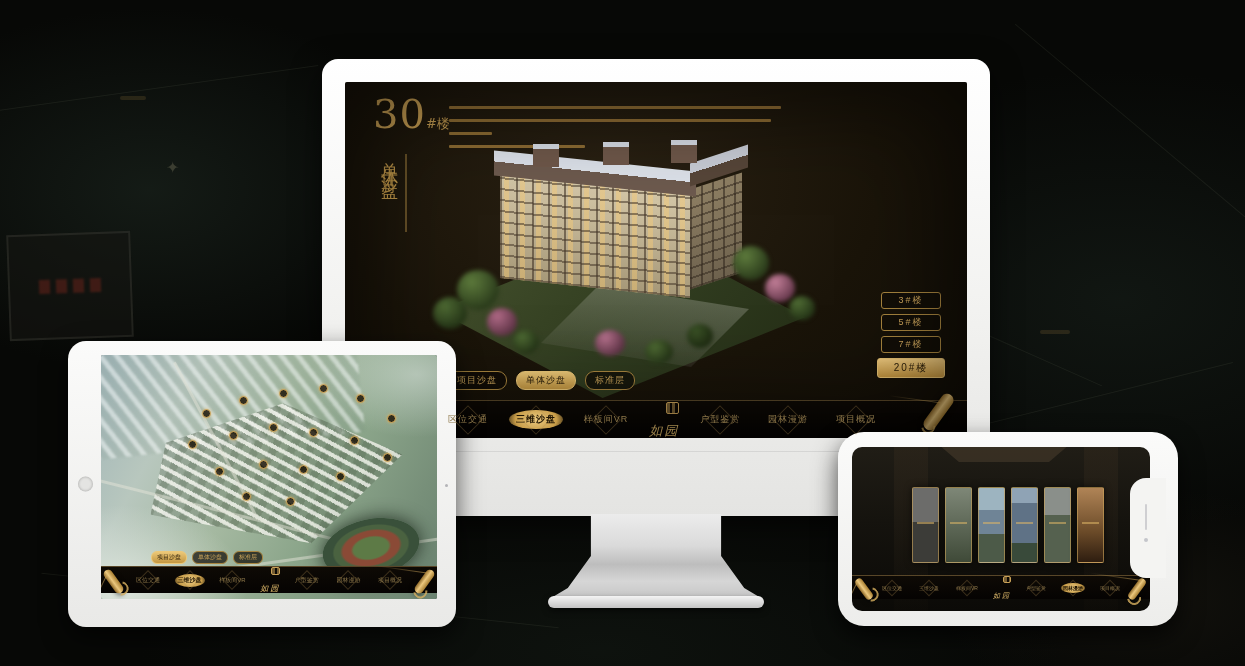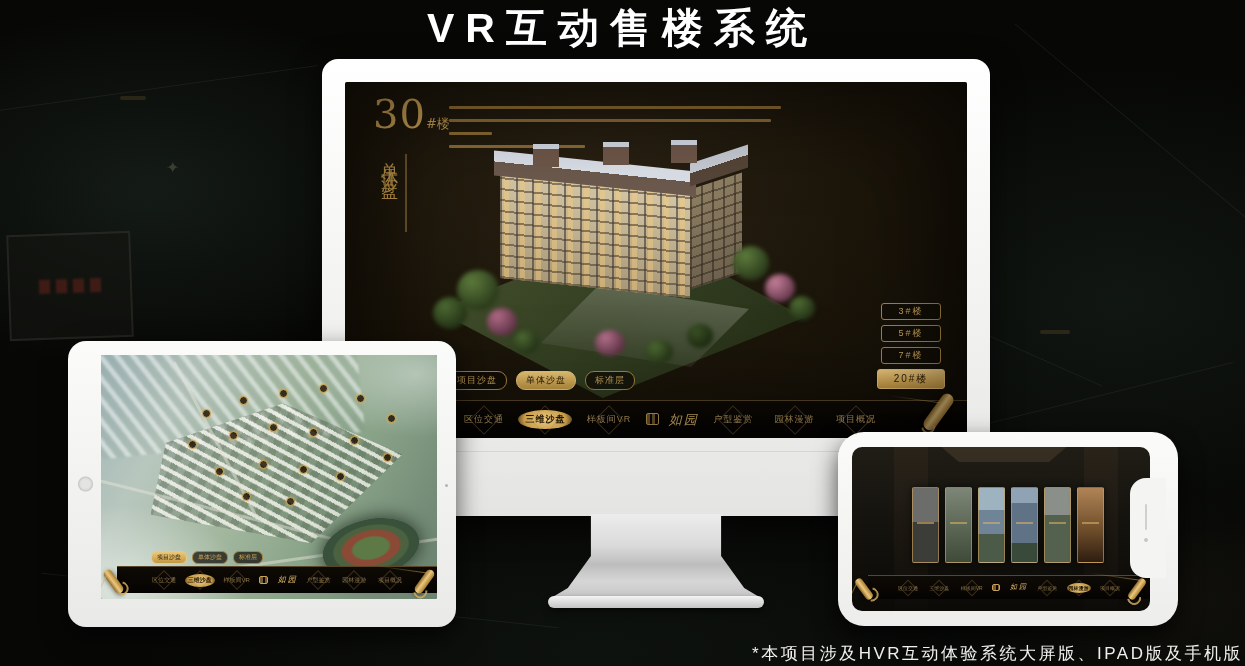--- a/index.html
+++ b/index.html
@@ -60,41 +60,41 @@
        linear-gradient(180deg,#8f8064,#6d614d);}
   .roof-front{position:absolute;left:149px;top:79px;width:202px;height:25px;transform:skewY(6deg);
      background:linear-gradient(180deg,#dde2ea 0 44%,#6d5a4e 44%);}
   .roof-side{position:absolute;left:345px;top:72px;width:58px;height:23px;transform:skewY(-18deg);
      background:linear-gradient(180deg,#c9cdd6 0 44%,#574639 44%);}
   .dormer{position:absolute;width:26px;height:18px;background:#6f584a;border-top:5px solid #d8dde6;}
   .tr{position:absolute;border-radius:50%;filter:blur(2px);}
   .walk{position:absolute;left:225px;top:215px;width:150px;height:58px;opacity:.45;
      transform:skew(-45deg,9deg);background:linear-gradient(180deg,rgba(206,206,196,.6),rgba(148,148,138,.3));}
 
-  .floor-btns{position:absolute;right:22px;top:221px;display:flex;flex-direction:column;gap:5px;align-items:center;}
+  .floor-btns{position:absolute;right:22px;top:210px;display:flex;flex-direction:column;gap:5px;align-items:center;}
   .fbtn{width:58px;height:15px;border:1px solid #a8853f;border-radius:3px;background:rgba(18,13,7,.75);
      color:#cda55c;font-size:9px;letter-spacing:2px;display:flex;align-items:center;justify-content:center;}
   .fbtn.active{width:66px;height:18px;font-size:10px;color:#2a1d08;border-color:#e6c173;
      background:linear-gradient(180deg,#eec97e,#c39540);}
 
   .tabs{position:absolute;display:flex;gap:9px;}
   .m-tabs{left:102px;top:289px;}
   .pill{padding:2px 9px;border:1px solid #a8853f;border-radius:9px;background:rgba(15,11,6,.72);
      color:#c9a35a;font-size:9px;letter-spacing:1px;white-space:nowrap;}
   .pill.active{background:linear-gradient(180deg,#ecc878,#c39742);color:#241806;border-color:#ecc878;}
 
-  .navbar{position:absolute;left:16px;right:0;bottom:0;display:flex;align-items:center;
+  .navbar{position:absolute;left:0;right:0;bottom:0;display:flex;align-items:center;
      background:linear-gradient(180deg,#0e0a05,#050302);border-top:1px solid rgba(205,165,92,.42);}
   .m-navbar{height:37px;justify-content:space-between;padding:0 84px 0 96px;}
   .nav-item{position:relative;color:#8d774a;font-size:9px;letter-spacing:1px;white-space:nowrap;padding:3px 7px;z-index:1;}
   .nav-item::before{content:"";position:absolute;left:50%;top:50%;width:19px;height:19px;z-index:-1;
      border:1px solid rgba(172,140,80,.3);transform:translate(-50%,-50%) rotate(45deg);}
   .nav-item.active{color:#201503;font-weight:bold;border-radius:50%;
      background:radial-gradient(ellipse 62% 105% at center,#ecca80 0%,#c79c48 62%,rgba(199,156,72,0) 100%);}
-  .nav-logo{display:flex;flex-direction:row;align-items:flex-start;line-height:1;gap:10px;}
+  .nav-logo{display:flex;flex-direction:column;align-items:flex-end;line-height:1;gap:10px;}
   .seal{width:11px;height:10px;border:1px solid #caa258;border-radius:2px;
      background:linear-gradient(90deg,rgba(202,162,88,.55) 0 3px,transparent 3px 5px,rgba(202,162,88,.55) 5px 8px,transparent 8px);}
   .logo-name{font-family:"DejaVu Serif",serif;font-style:italic;color:#e0bb6c;letter-spacing:2px;font-size:13px;}
 
   .scroll{position:absolute;border-radius:8px;transform:rotate(36deg);
      background:linear-gradient(90deg,#8a6526,#ecc87e 45%,#a57c30);box-shadow:0 2px 5px rgba(0,0,0,.6);}
   .scroll::before{content:"";position:absolute;left:-46px;top:58%;width:52px;height:1px;transform:rotate(-28deg);
      background:linear-gradient(90deg,transparent,rgba(210,170,92,.6));}
   .scroll::after{content:"";position:absolute;left:0;bottom:-4px;width:10px;height:10px;border-radius:50%;
      border:2px solid rgba(214,176,96,.8);border-top-color:transparent;border-left-color:transparent;}
@@ -341,15 +341,13 @@
       </div>
       <div class="scroll p-scroll-l"></div>
       <div class="scroll p-scroll-r"></div>
     </div>
     <div class="notch">
       <div class="spk"></div>
       <div class="ncam"></div>
     </div>
   </div>
 
-  <div class="title">VR互动售楼系统</div>
-  <div class="footnote">*本项目涉及HVR互动体验系统大屏版、IPAD版及手机版</div>
 </div>
 
 </body></html>

